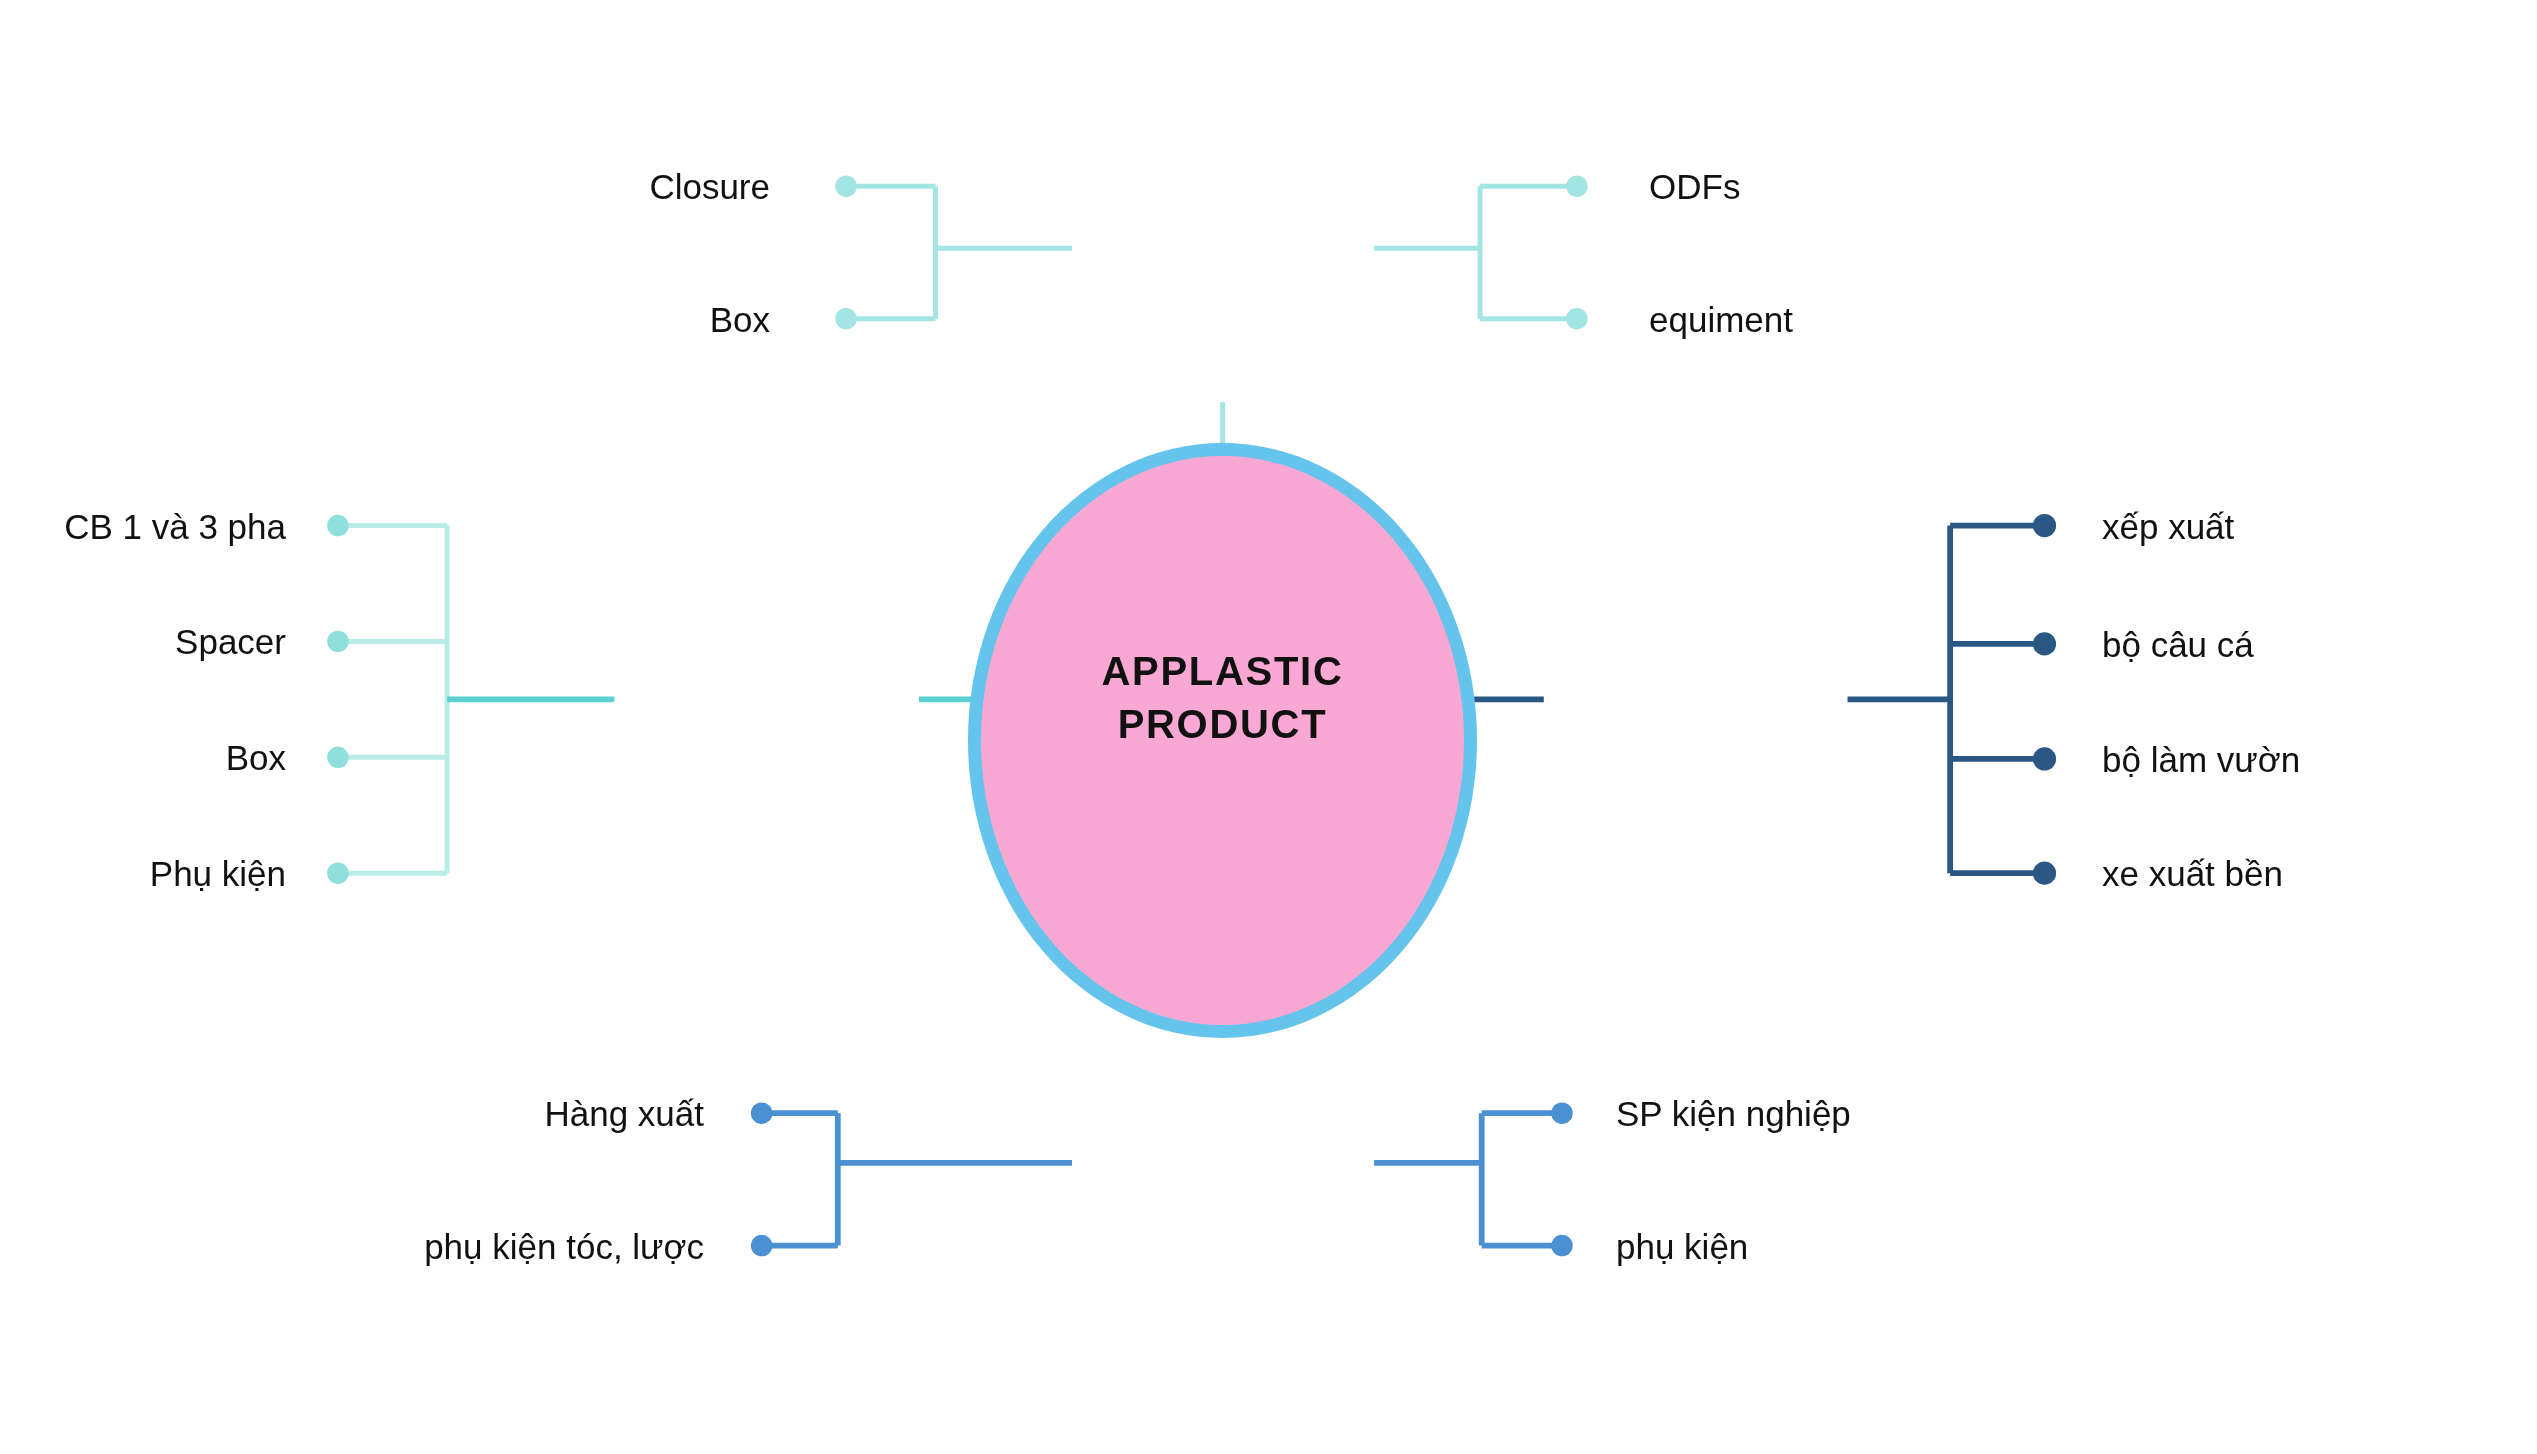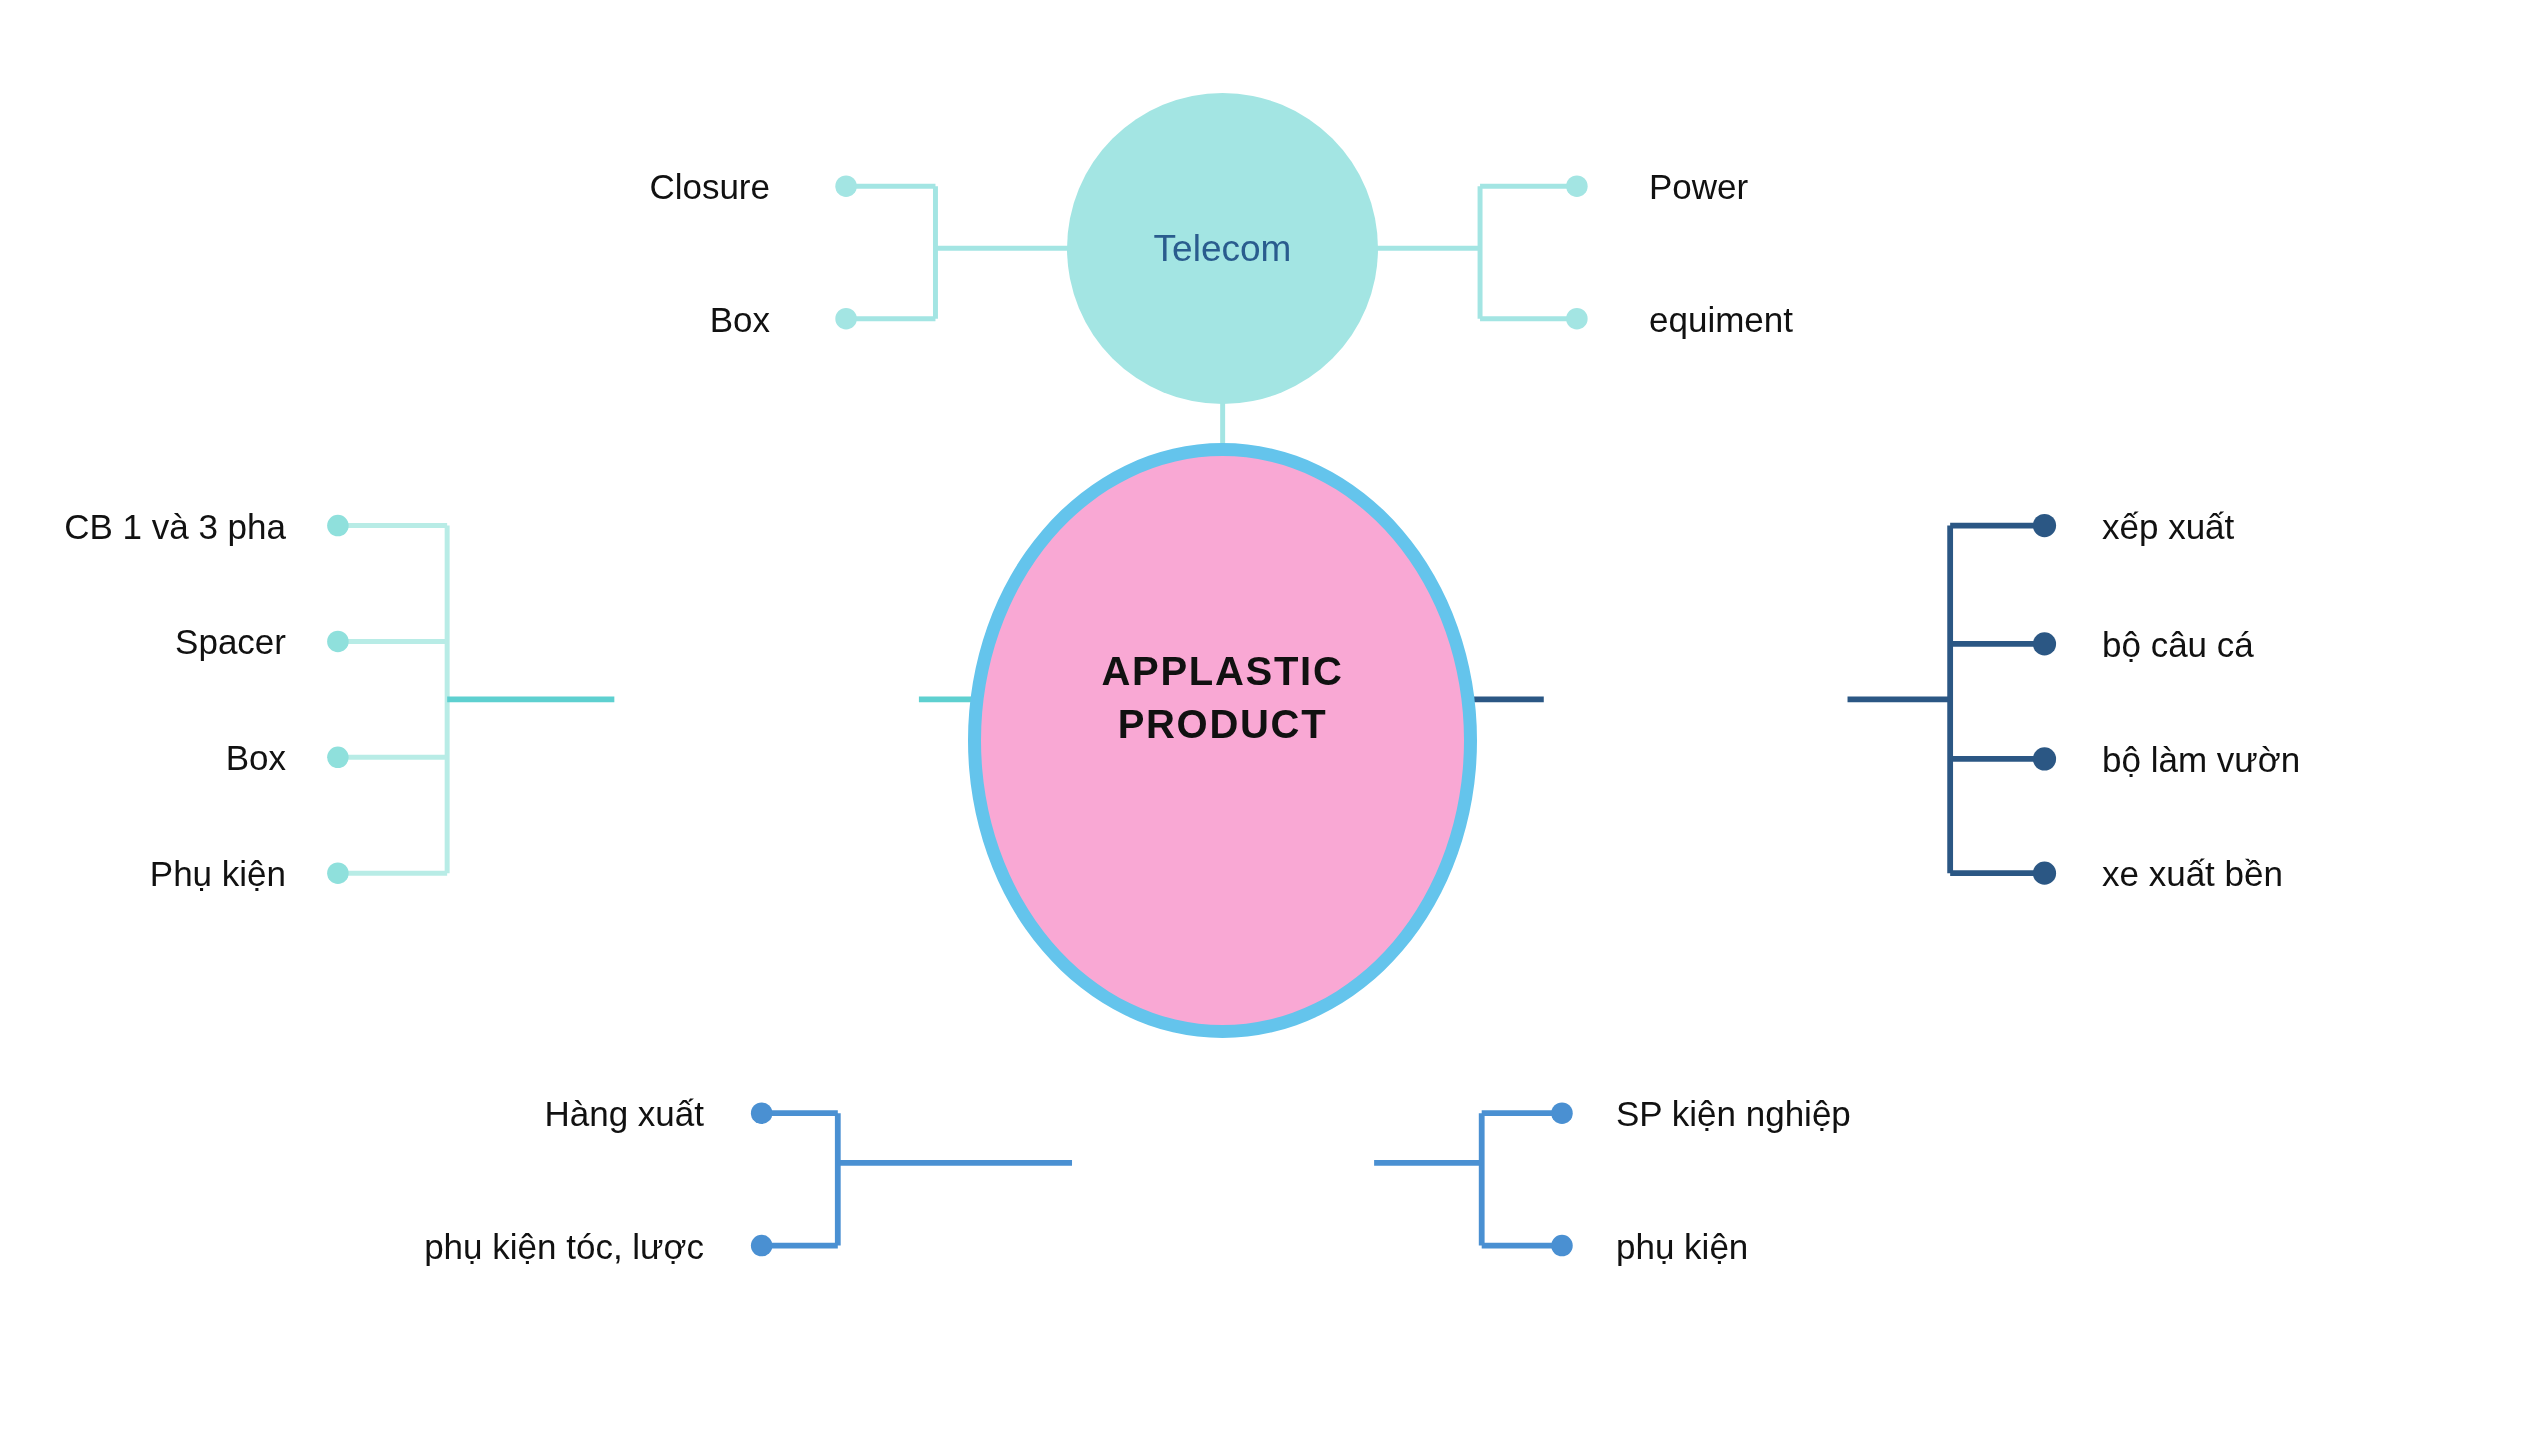--- a/index.html
+++ b/index.html
@@ -161,27 +161,24 @@
       <circle class="dot-others" cx="1887" cy="1345" r="13"></circle>
       <circle class="dot-others" cx="1887" cy="1505" r="13"></circle>
     </g>
   </svg>
 
   <div class="node node-center">
     <div class="title-line">APPLASTIC</div>
     <div class="title-line">PRODUCT</div>
   </div>
 
-  <div class="node node-telecom">
-    <span>Telecom</span>
-  </div>
 
   <div class="leaf align-r" style="right:1768px; top:186px;">Closure</div>
   <div class="leaf align-r" style="right:1768px; top:319px;">Box</div>
-  <div class="leaf" style="left:1649px; top:186px;">Power</div>
+  <div class="leaf" style="left:1649px; top:186px;">ODFs</div>
   <div class="leaf" style="left:1649px; top:319px;">equiment</div>
 
   <div class="leaf align-r" style="right:2252px; top:526px;">CB 1 và 3 pha</div>
   <div class="leaf align-r" style="right:2252px; top:641px;">Spacer</div>
   <div class="leaf align-r" style="right:2252px; top:757px;">Box</div>
   <div class="leaf align-r" style="right:2252px; top:873px;">Phụ kiện</div>
 
   <div class="leaf" style="left:2102px; top:526px;">xếp xuất</div>
   <div class="leaf" style="left:2102px; top:644px;">bộ câu cá</div>
   <div class="leaf" style="left:2102px; top:759px;">bộ làm vườn</div>

